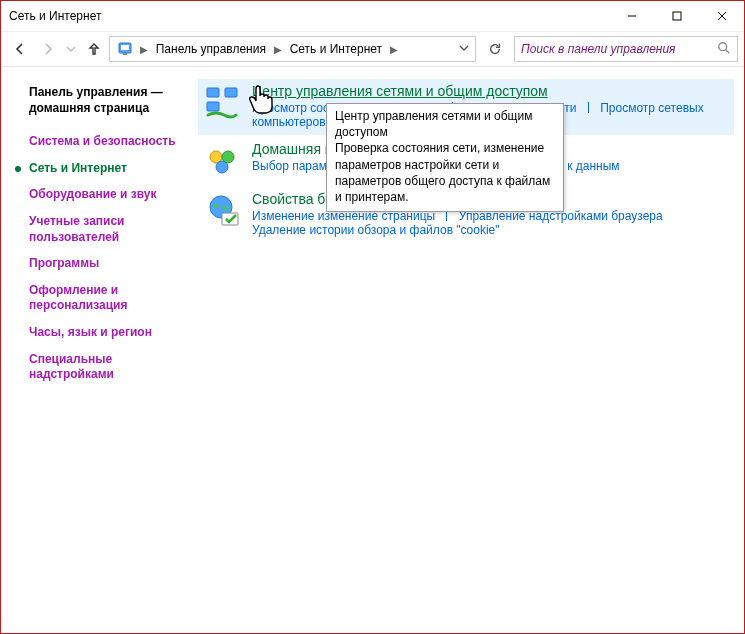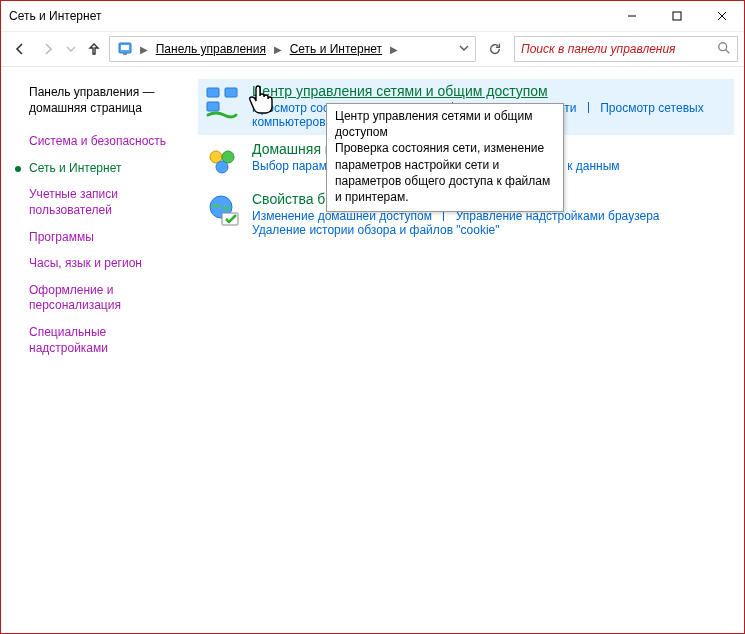--- a/index.html
+++ b/index.html
@@ -71,56 +71,57 @@
     flex: 1;
     height: 24px;
     border: 1px solid #ccc;
     border-radius: 1px;
     padding: 0 2px;
     font-size: 12px;
     gap: 0;
   }
   .bc-item {
     padding: 0 6px;
-    display:flex; align-items:center; gap:4px;text-decoration:underline;
+    display:flex; align-items:center; gap:4px;
   }
   .bc-sep {
     font-size: 10px;
     color: #666;
     padding: 0 2px;
   }
   .refresh-btn {
     width: 26px; height:26px;
     display:flex; align-items:center; justify-content:center;
     color:#555;
     margin-left:4px;
   }
   .search-box {
     width: 210px;
     height: 24px;
     border: 1px solid #ccc;
     margin-left: 4px;
     display:flex;
     align-items:center;
     padding: 0 6px;
-    color:#b91c1c;
+    color:#701a75;
     font-style: italic;
     justify-content: space-between;
   }
   .search-box .mag { font-style: normal; color:#777; }
   
   .body-area {
     flex:1;
     display:flex;
     overflow:hidden;
   }
   .sidebar {
     width: 195px;
     padding: 18px 10px 10px 28px;
     box-sizing: border-box;
+    font-weight: bold;
   }
   .sidebar a {
     display:block;
     color: #a21caf;
     text-decoration: none;
     font-size: 12px;
     margin-bottom: 11px;
     line-height: 1.3;
     cursor: pointer;
   }
@@ -296,24 +297,25 @@
           </svg>
       </span>
     </div>
   </div>
 
   <div class="body-area">
     <div class="sidebar">
       <a class="home">Панель управления — домашняя страница</a>
       <a>Система и безопасность</a>
       <a class="current">Сеть и Интернет</a>
+      <a>Оборудование и звук</a>
       <a>Учетные записи пользователей</a>
       <a>Программы</a>
+      <a>Оформление и персонализация</a>
       <a>Часы, язык и регион</a>
-      <a>Оформление и персонализация</a>
       <a>Специальные надстройками</a>
     </div>
 
     <div class="main">
 
       <div class="category hover">
         <div class="cat-icon">
           <svg width="36" height="36" viewBox="0 0 36 36">
             <rect x="3" y="3" width="12" height="9" rx="1" fill="#4da3ff" stroke="#2a7bcc"></rect>
             <rect x="21" y="3" width="12" height="9" rx="1" fill="#4da3ff" stroke="#2a7bcc"></rect>
@@ -354,21 +356,21 @@
           <svg width="36" height="36" viewBox="0 0 36 36">
             <circle cx="17" cy="14" r="11" fill="#4da3ff" stroke="#2a7bcc"></circle>
             <path d="M7 14 Q12 8 17 14 Q22 20 27 14" fill="#49c74e"></path>
             <rect x="18" y="20" width="16" height="12" rx="1" fill="#fff" stroke="#888"></rect>
             <path d="M22 26 L25 29 L32 22" fill="none" stroke="#2fae2f" stroke-width="2.5"></path>
           </svg>
         </div>
         <div class="cat-body">
           <span class="cat-title" style="text-decoration:none;color:#007636">Свойства браузера</span>
           <div class="cat-links">
-            <a>Изменение домашней доступом</a>
+            <a>Изменение изменение страницы</a>
             <span class="sep"></span>
             <a>Управление надстройками браузера</a>
             <br>
             <a>Удаление истории обзора и файлов "cookie"</a>
           </div>
         </div>
       </div>
 
       <div class="tooltip">
         <span style="white-space:pre-line;">Центр управления сетями и общим доступом

